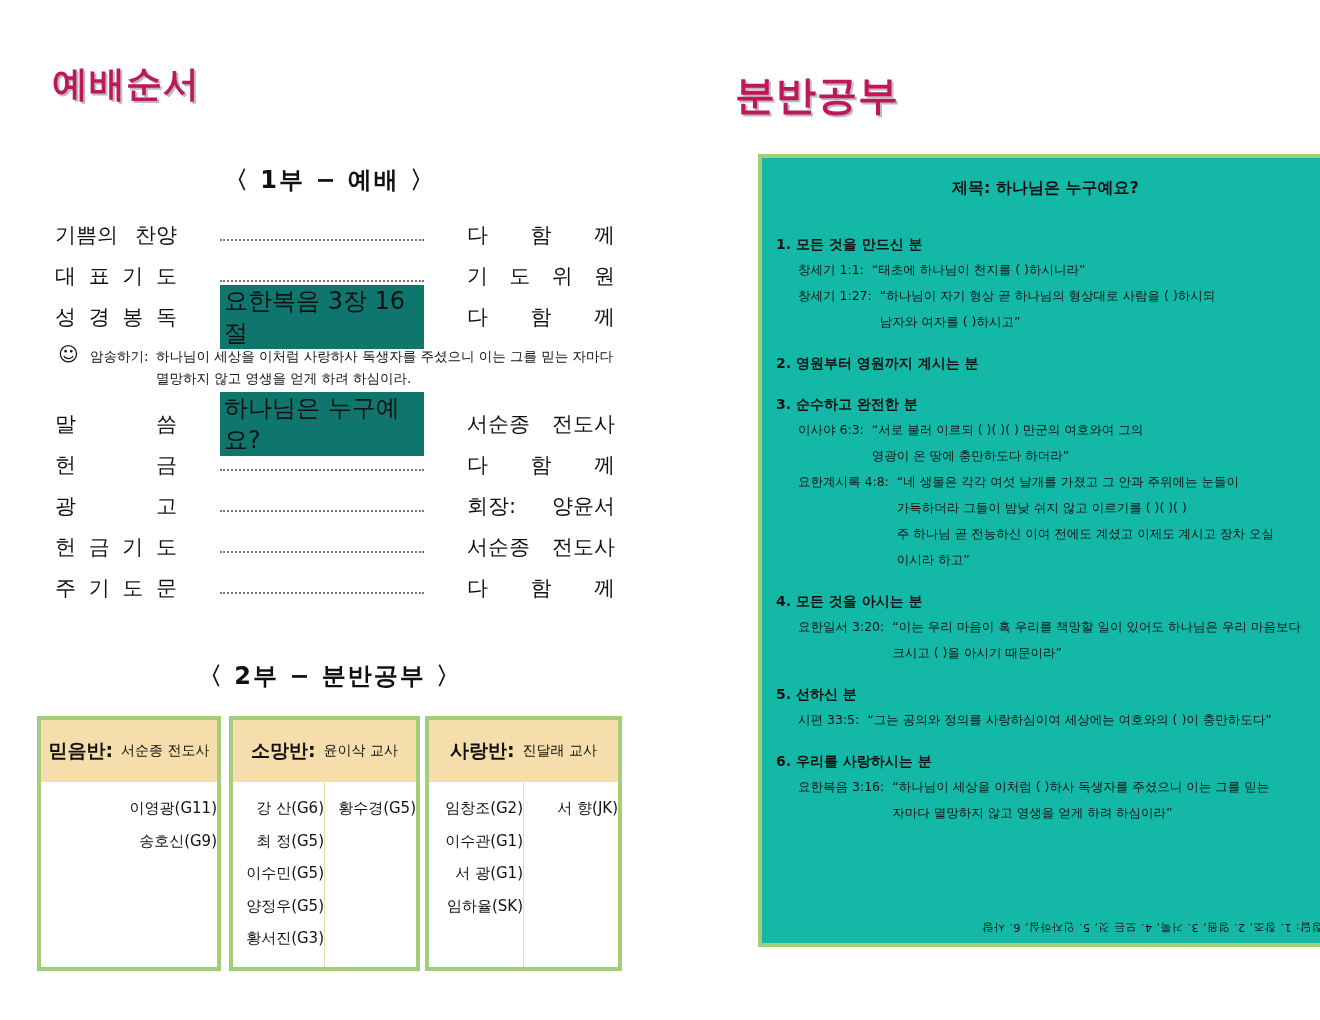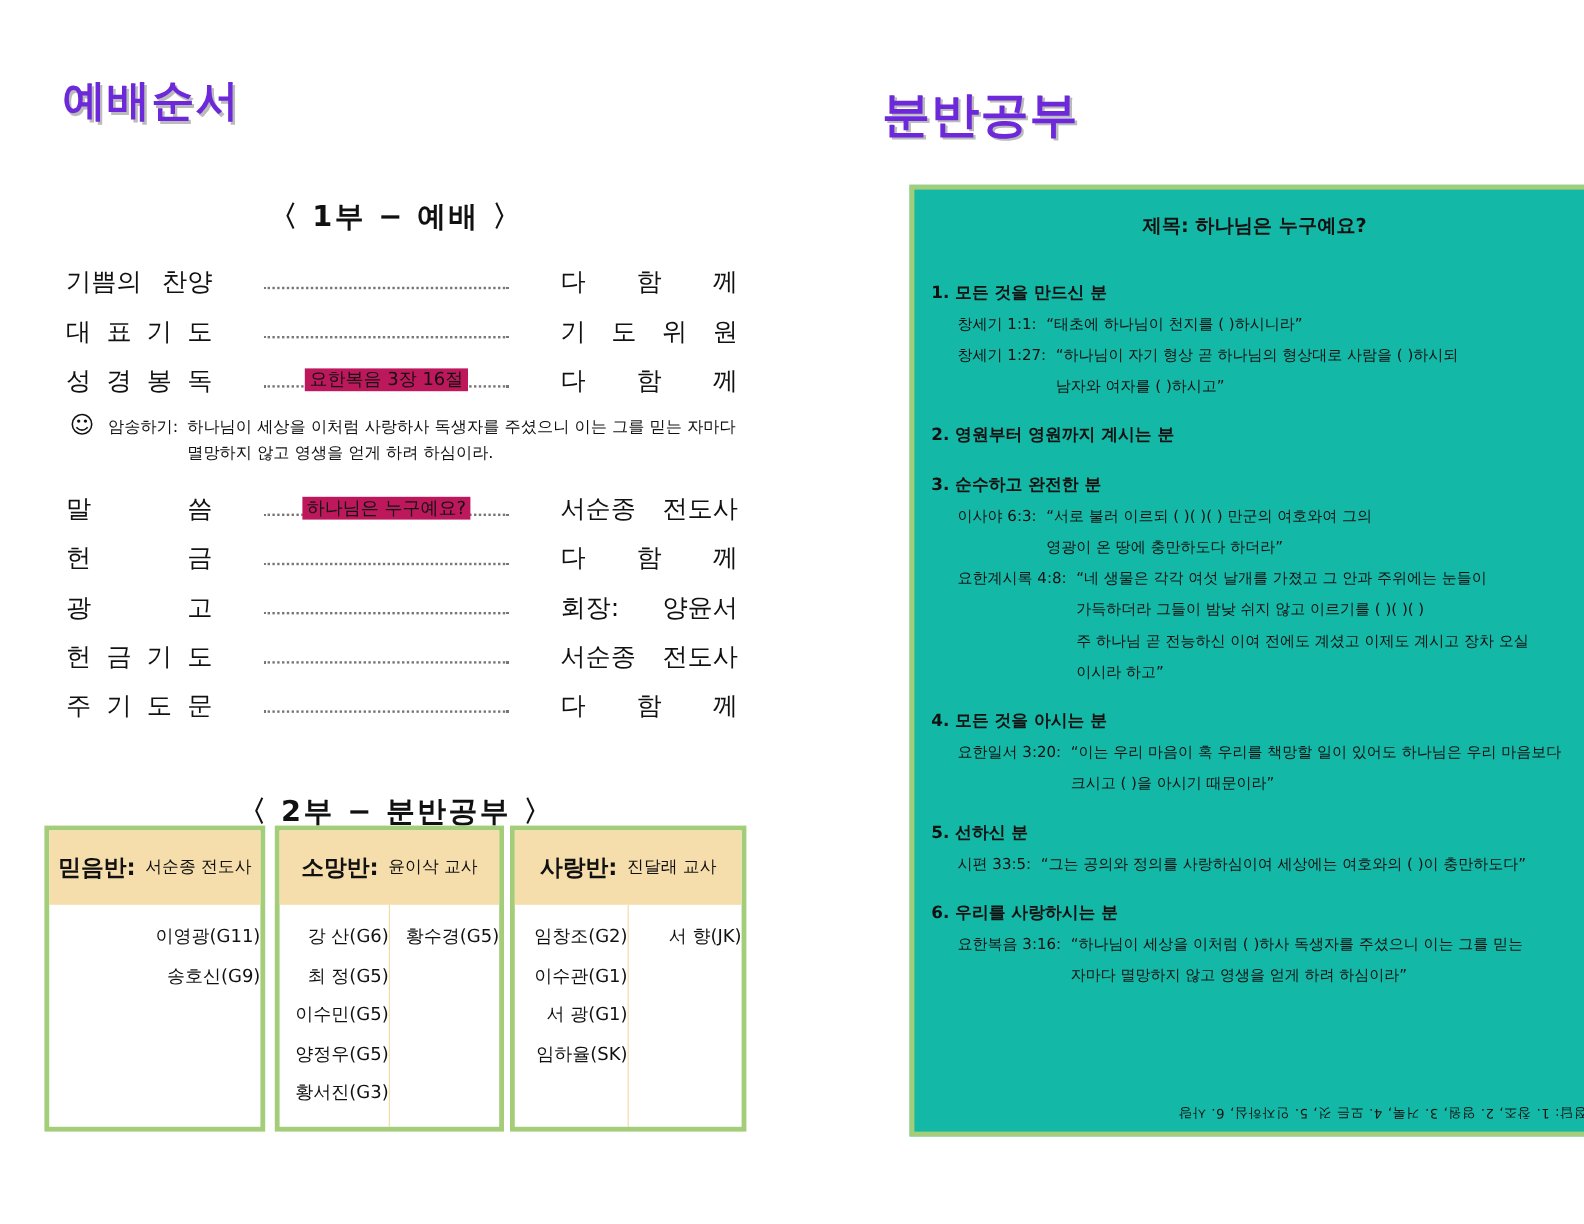--- a/index.html
+++ b/index.html
@@ -1,21 +1,21 @@
 <!DOCTYPE html>
 <html><head>
 <meta charset="utf-8">
 <style>
   * { box-sizing: border-box; margin: 0; padding: 0; }
   html, body { width: 1320px; height: 1020px; background: #ffffff; overflow: hidden; }
   body { position: relative; font-family: "DejaVu Sans", sans-serif; color: #111; }
 
   .page-title {
     position: absolute; font-size: 36px; font-weight: bold; letter-spacing: 1px;
-    text-shadow: 2px 2px 0 #bbb; color: #6d28d9;
+    text-shadow: 2px 2px 0 #bbb; color: #be185d;
   }
   #left-title { left: 52px; top: 60px; }
   #right-title { left: 735px; top: 68px; font-size: 40px; }
 
   .section-heading {
     position: absolute; font-size: 24px; font-weight: bold; text-align: center; width: 600px; left: 30px;
     letter-spacing: 2px;
   }
   #h1 { top: 164px; }
   #h2 { top: 660px; }
@@ -27,37 +27,37 @@
   .order-label {
     width: 122px; display: flex; justify-content: space-between;
   }
   .order-label span { display: inline-block; }
   .order-leader { flex: 1; display: flex; align-items: center; margin: 0 6px; position: relative; height: 100%; }
   .order-leader::before {
     content: ""; position: absolute; left: 0; right: 0; top: 60%;
     border-bottom: 2px dotted #777;
   }
   .order-mid {
-    position: relative; z-index: 1; background: #be185d; padding: 0 4px; margin: 0 auto; font-size: 15px;
+    position: relative; z-index: 1; background: #0f766e; padding: 0 4px; margin: 0 auto; font-size: 24px;
   }
   .order-person {
     width: 148px; display: flex; justify-content: space-between;
   }
 
   .memory-verse {
     position: absolute; left: 58px; top: 345px; width: 560px; font-size: 13.5px; line-height: 22px;
   }
   .memory-verse .smiley { font-size: 20px; position: absolute; left: 0; top: -2px; }
   .memory-verse .mv-label { position: absolute; left: 32px; top: 0; }
   .memory-verse .mv-text { margin-left: 98px; }
 
   .order-list2 { position: absolute; left: 55px; top: 403px; width: 560px; }
 
   .class-box {
-    position: absolute; top: 688px; height: 255px;
+    position: absolute; top: 716px; height: 255px;
     border: 4px solid #a3cd79; background: #fff;
   }
   .class-head {
     height: 62px; background: #f6deac; display: flex; align-items: center; justify-content: center;
     font-size: 14px;
   }
   .class-head b { font-size: 19px; margin-right: 8px; }
   .class-body { display: flex; height: calc(100% - 62px); }
   .class-col { flex: 1; padding-top: 10px; text-align: right; font-size: 15px; }
   .class-col + .class-col { border-left: 1px solid #f0dca8; }

